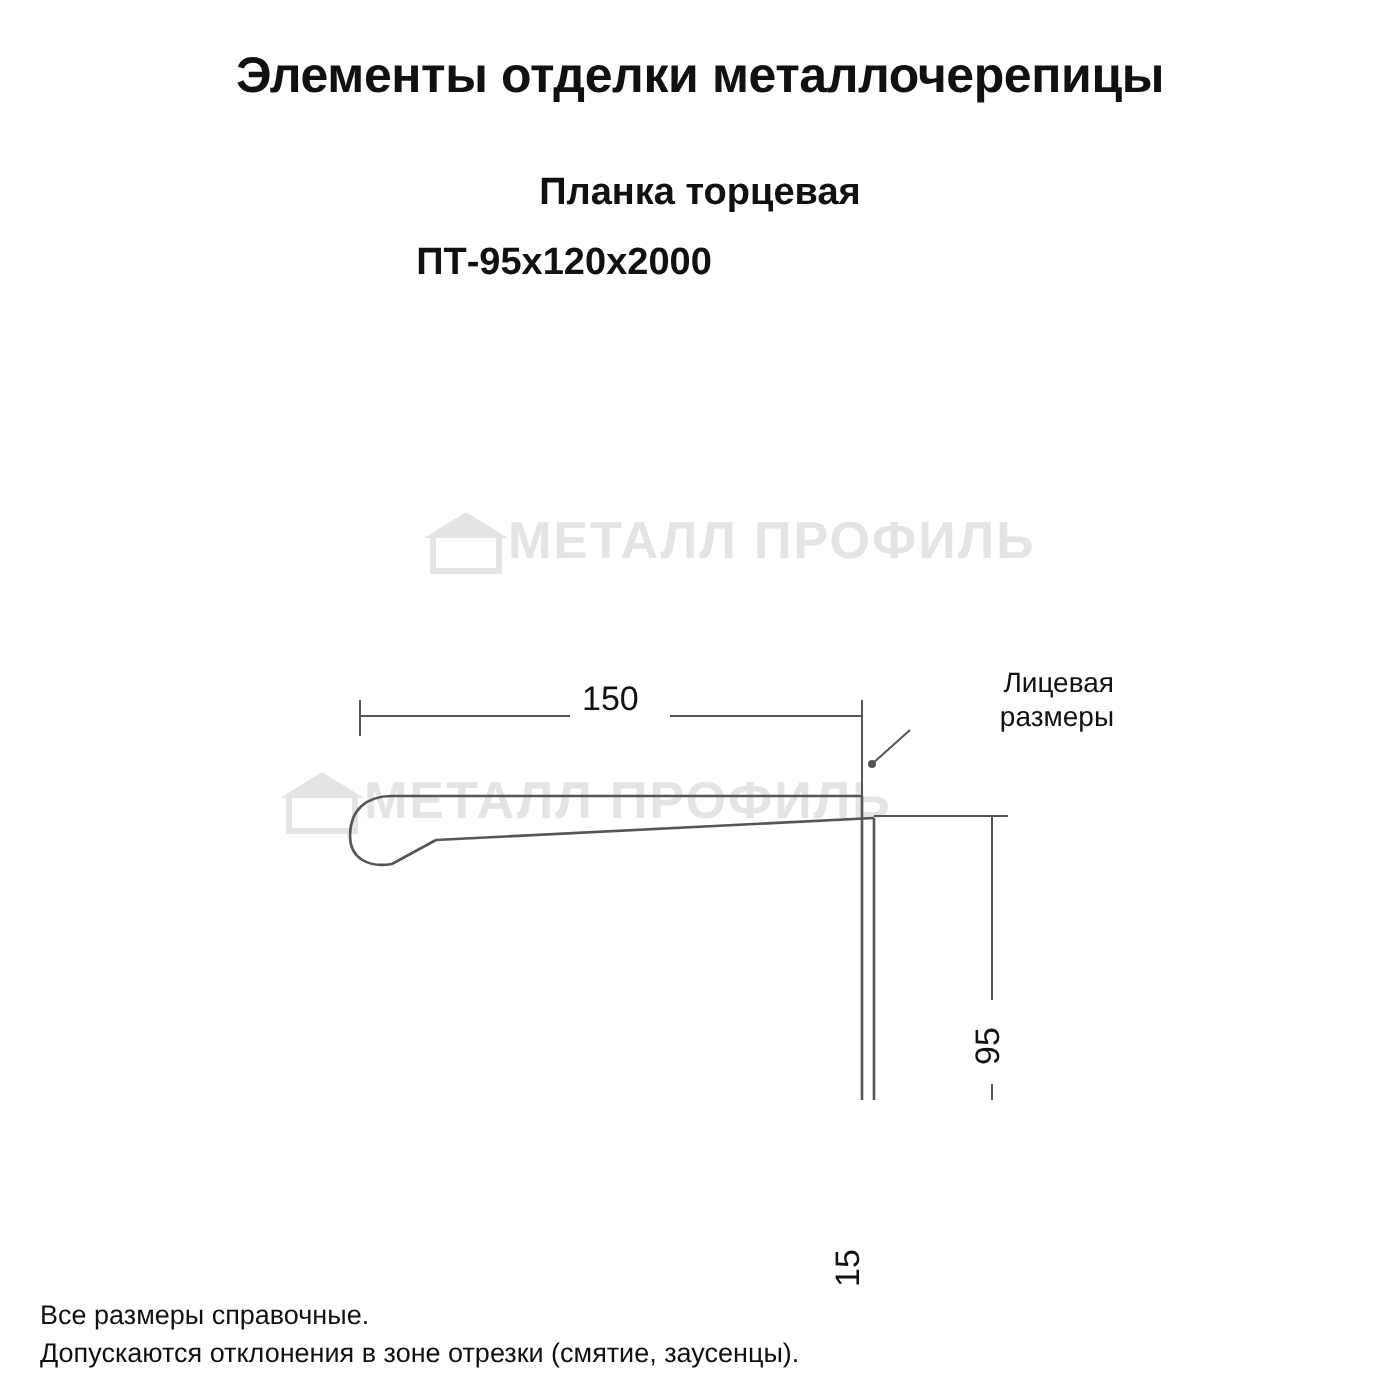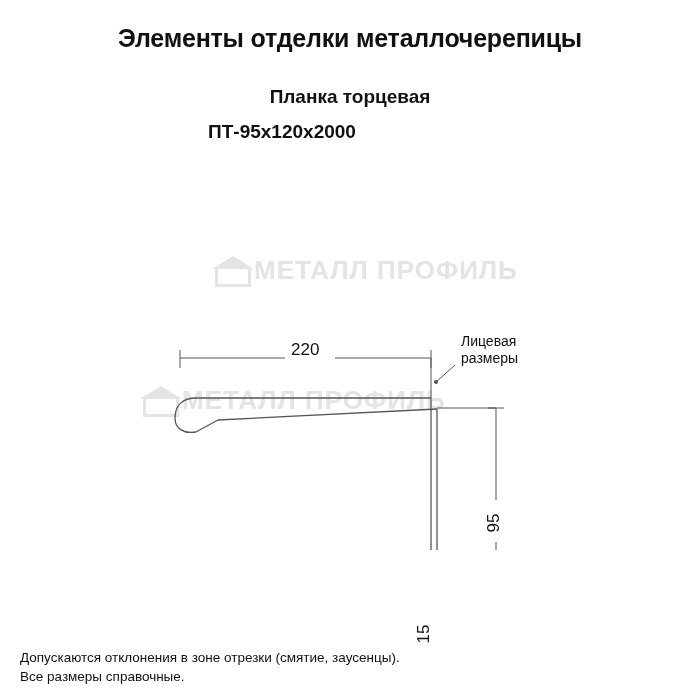--- a/index.html
+++ b/index.html
@@ -115,21 +115,21 @@
   .lbl-15  { left: 411px; top: 474px; }
   .vert { transform: rotate(-90deg); transform-origin: center center; }
 
   .face-label {
     position: absolute;
     left: 461px;
     top: 183px;
     font-size: 14px;
     line-height: 17px;
     color: #111111;
-    text-align: left;
+    text-align: right;
     width: 96px;
   }
 
   
   .footnotes {
     position: absolute;
     left: 20px;
     bottom: 14px;
     font-size: 13.5px;
     line-height: 19px;
@@ -194,28 +194,28 @@
         <path d="M 423,479 L 431,487"></path>
         <path d="M 439,495 L 447,503"></path>
 
         <path d="M 455,215 L 436,232"></path>
       </g>
       <g fill="#555555" stroke="none">
         <circle cx="436" cy="232" r="2"></circle>
       </g>
     </svg>
 
-    <div class="dim-label lbl-120">220</div>
+    <div class="dim-label lbl-120">150</div>
     <div class="dim-label lbl-95 vert">95</div>
     <div class="dim-label lbl-15 vert">15</div>
 
     <div class="face-label">
       <div>Лицевая</div>
       <div>размеры</div>
     </div>
   </div>
 
   <div class="footnotes">
+    <div>Все размеры справочные.</div>
     <div>Допускаются отклонения в зоне отрезки (смятие, заусенцы).</div>
-    <div>Все размеры справочные.</div>
   </div>
 
 </div>
 
 </body></html>

